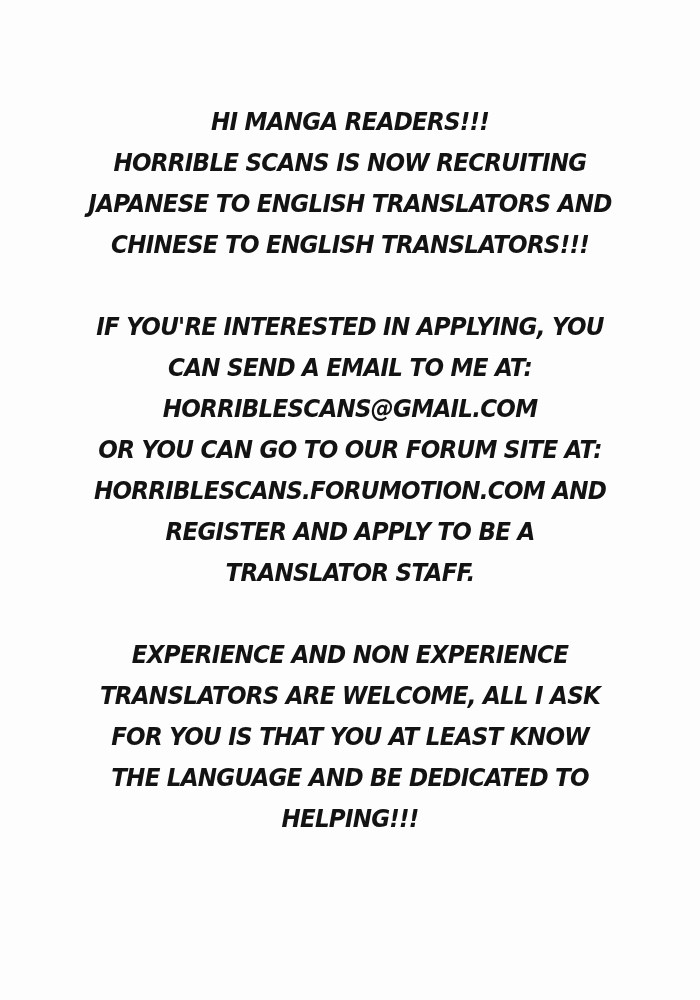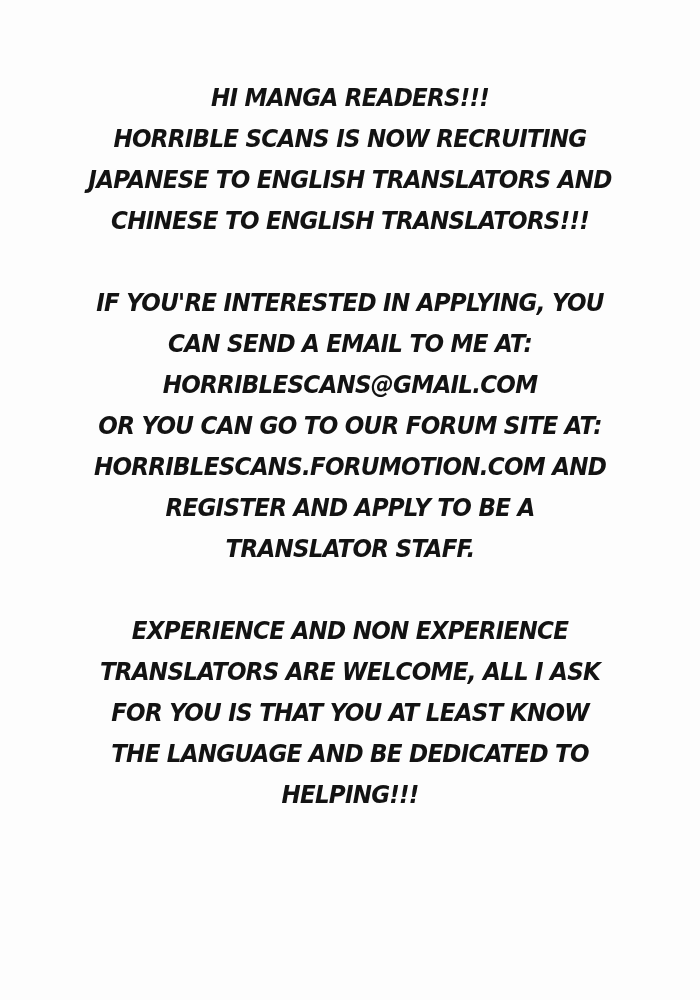--- a/index.html
+++ b/index.html
@@ -10,21 +10,21 @@
     width: 700px;
     height: 1000px;
     background: #fdfdfd;
     overflow: hidden;
     font-family: "DejaVu Sans", sans-serif;
   }
   .page {
     width: 700px;
     height: 1000px;
     box-sizing: border-box;
-    padding-top: 78px;
+    padding-top: 102px;
     display: flex;
     flex-direction: column;
     align-items: center;
   }
   .notice {
     width: 640px;
     text-align: center;
     color: #131313;
     font-weight: bold;
     font-style: italic;

